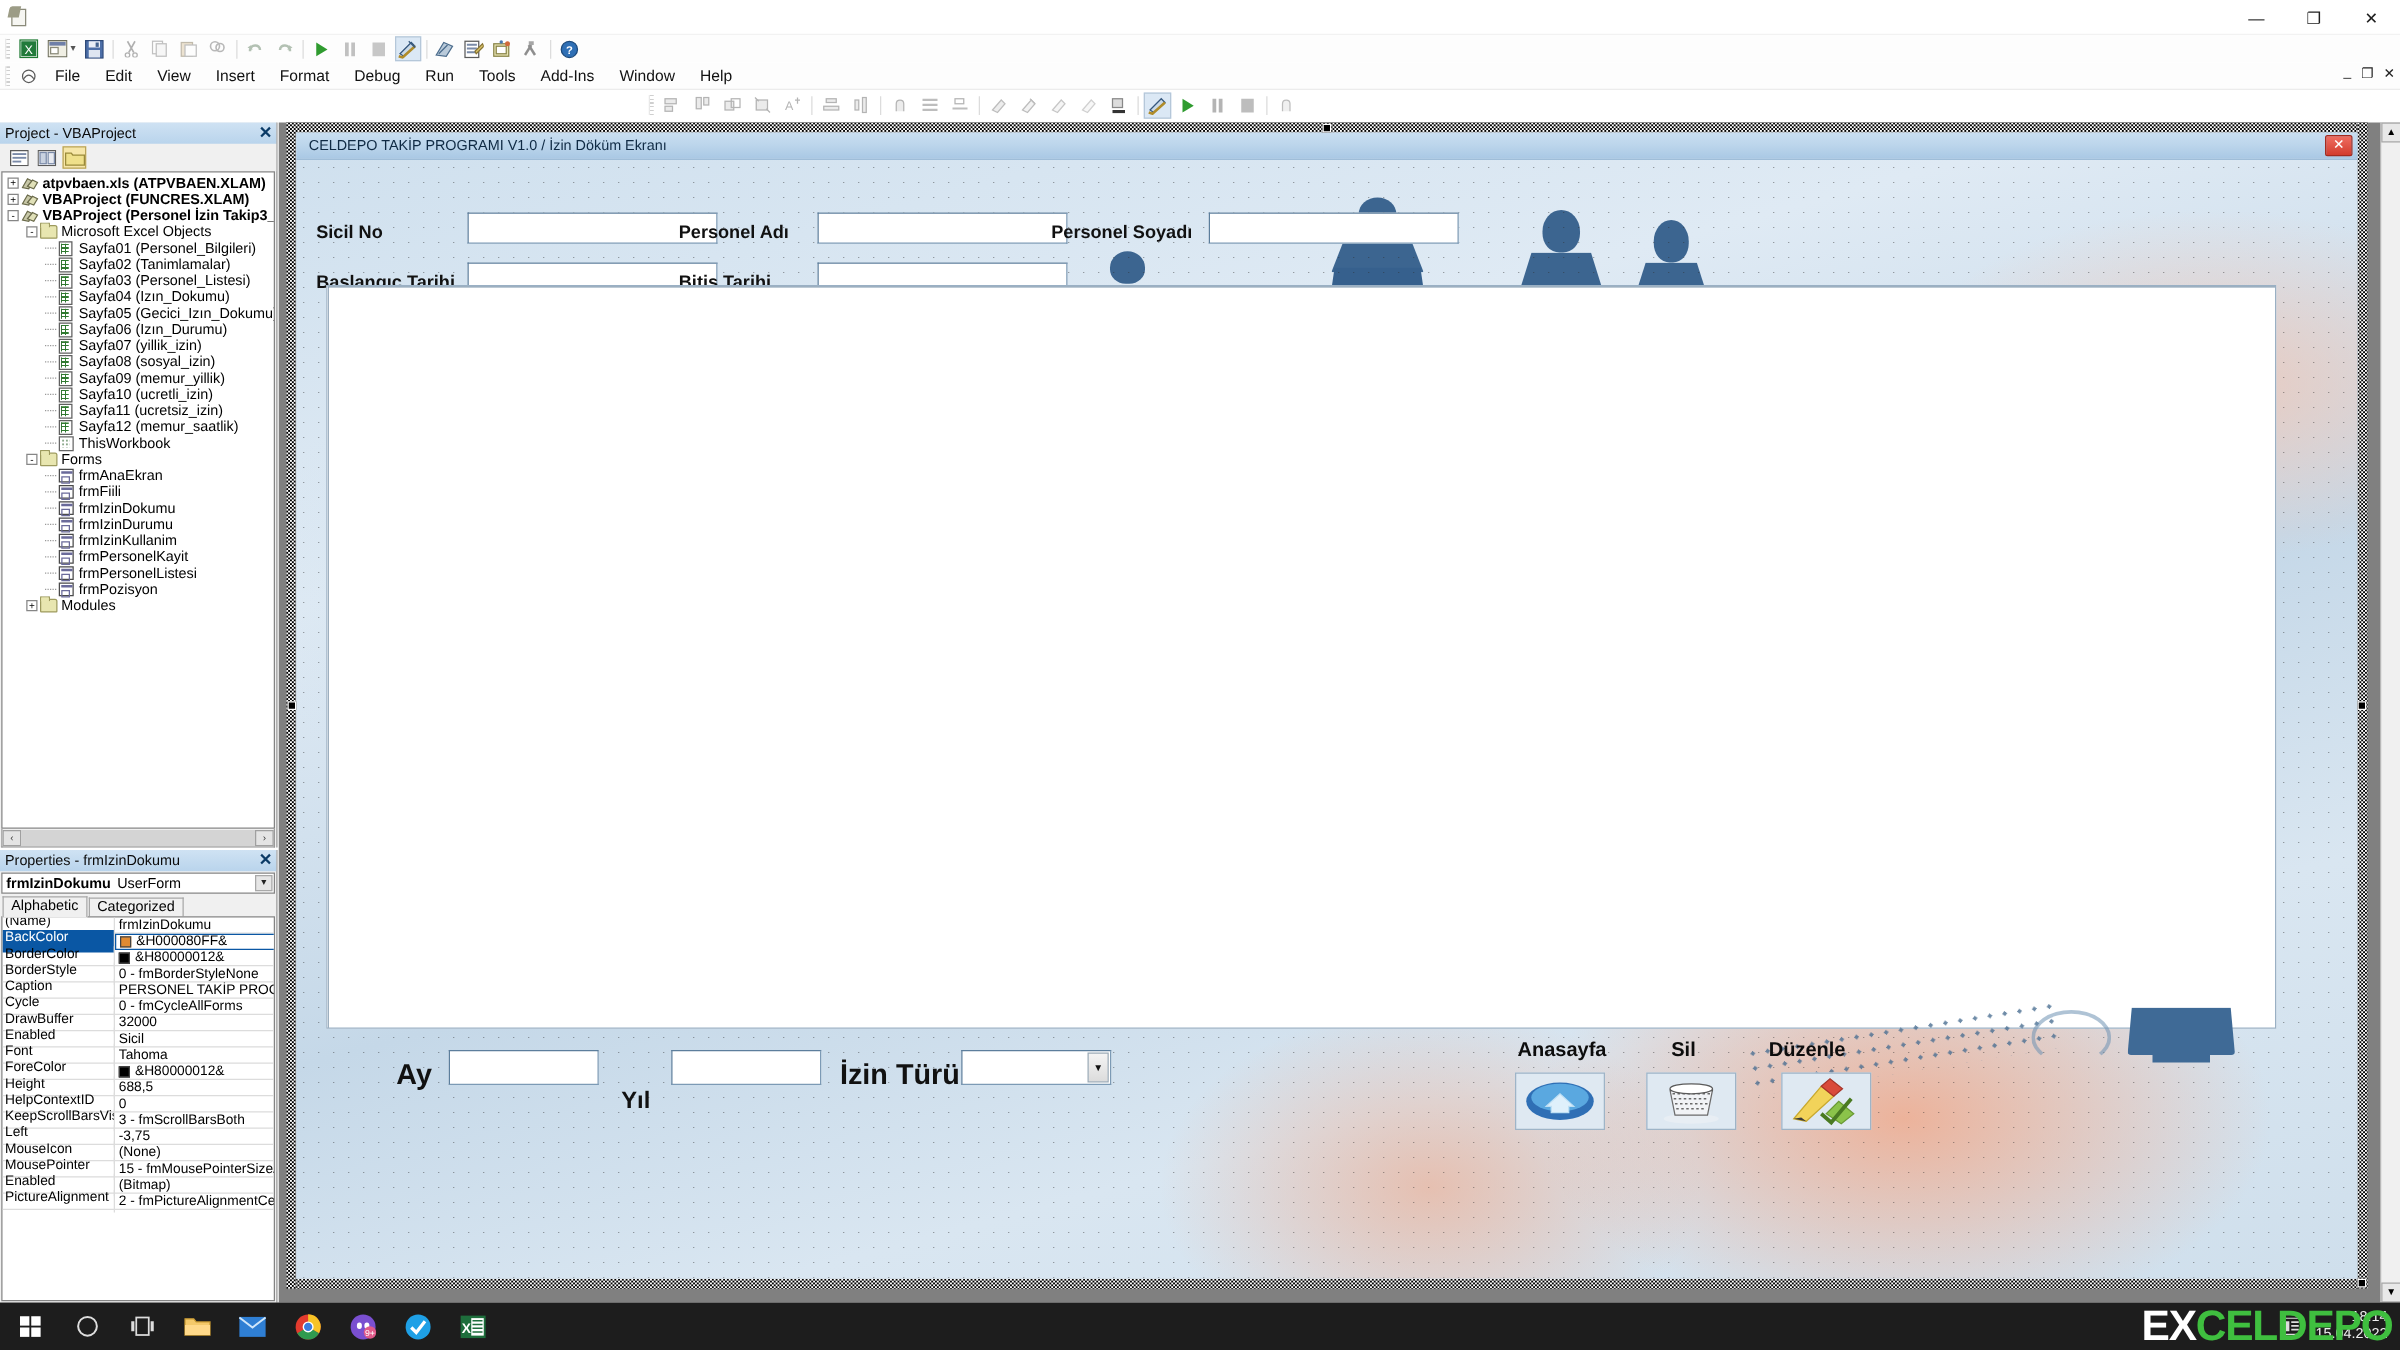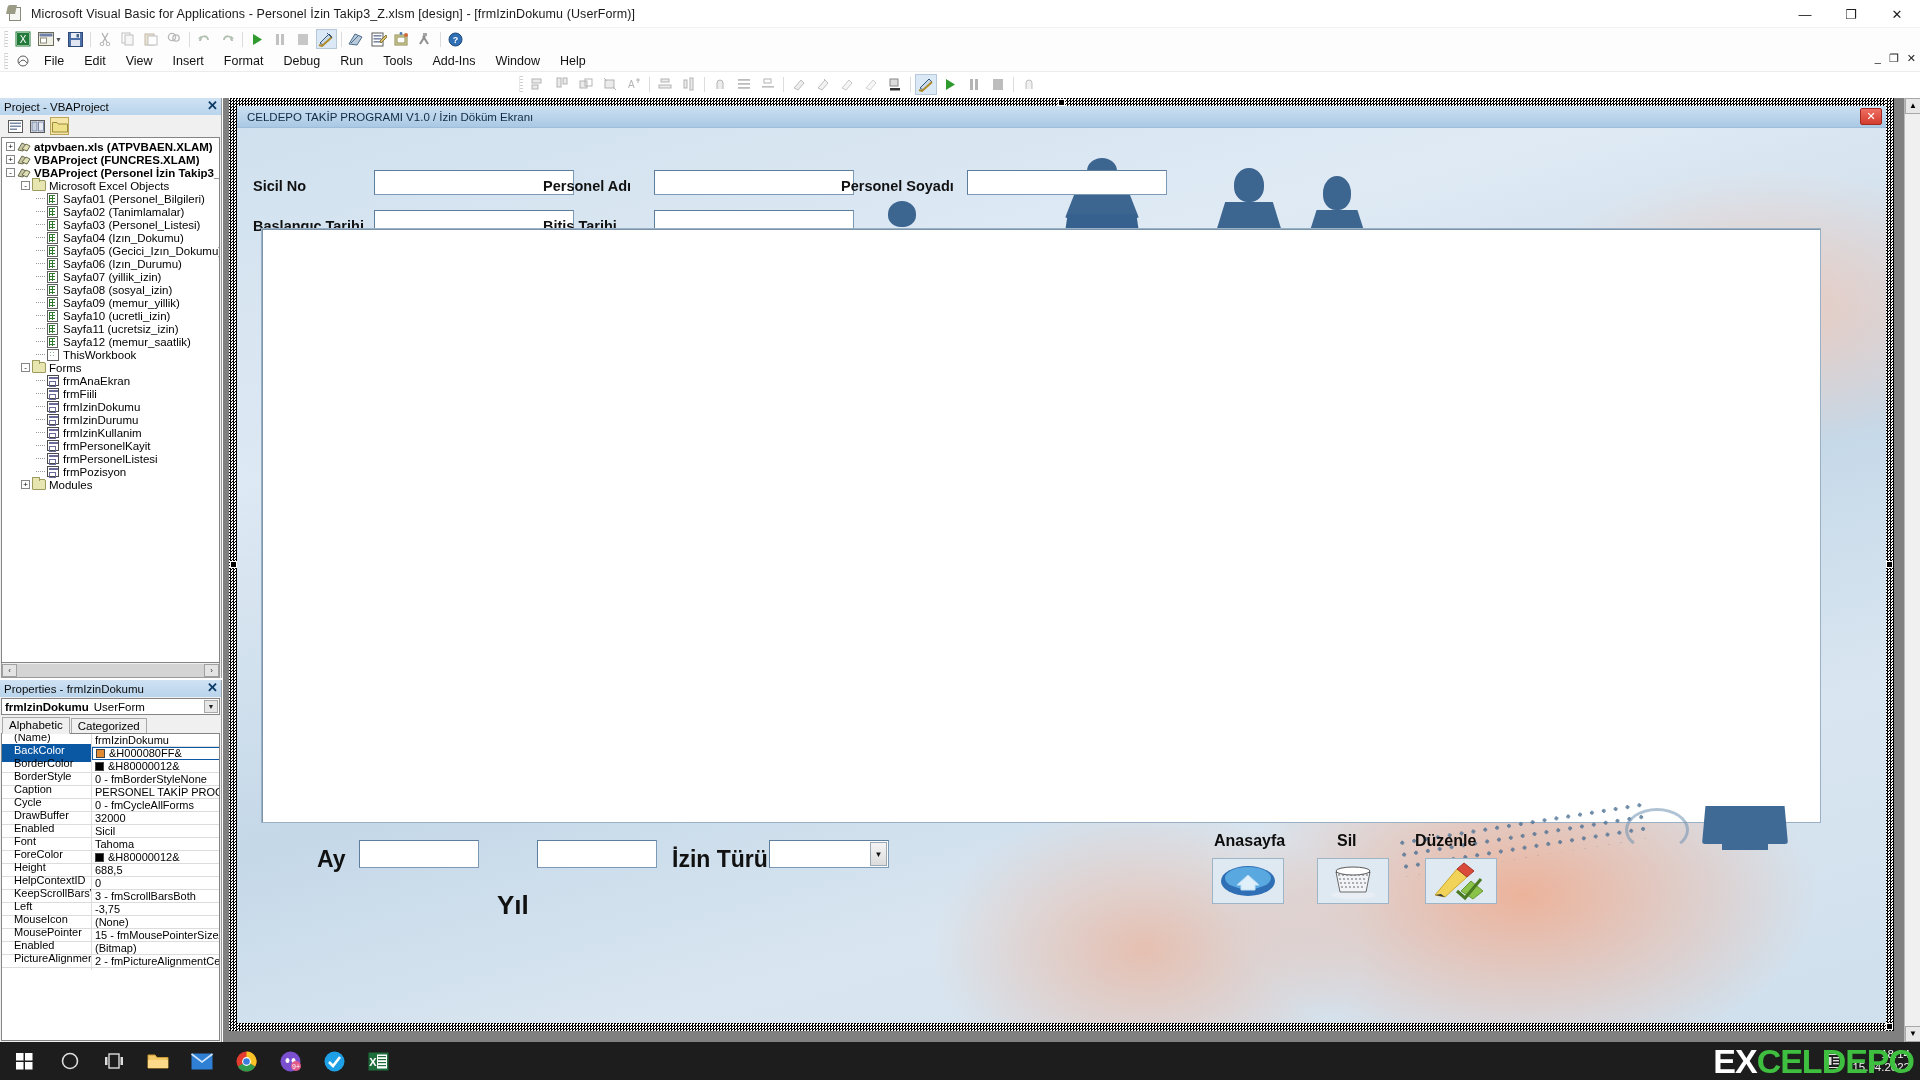--- a/index.html
+++ b/index.html
@@ -207,21 +207,21 @@
     flex: 1; margin: 0 1px 1px 1px; background: #fff;
     border: 1px solid #848484; overflow: hidden; position: relative;
     display: flex;
   }
   .prop-rows { flex: 1; }
   .prow {
     height: 13px; display: flex; font-size: 11px; color: #000;
     border-bottom: 1px solid #dcdcdc; align-items: center;
   }
   .prow .pname {
-    width: 90px; flex: 0 0 90px; padding-left: 12px;
+    width: 90px; flex: 0 0 90px; padding-left: 2px;
     border-right: 1px solid #dcdcdc; height: 18px; line-height: 13px;
     overflow: hidden; white-space: nowrap;
   }
   .prow .pval {
     flex: 1; padding-left: 3px; height: 13px; line-height: 13px;
     overflow: hidden; white-space: nowrap; display: flex; align-items: center;
   }
   .prow.sel .pname { background: #0a57a4; color: #fff; }
   .prow.sel .pval { border: 1px solid #0a57a4; background:#fff; }
   .swatch { width: 9px; height: 9px; border: 1px solid #444; margin-right: 4px; flex:0 0 auto;}
@@ -389,21 +389,20 @@
   #watermark .w2 { color: #3fbf3f; }
 </style>
 </head>
 <body>
 
 <div id="titlebar">
   <div class="tb-icon">
     <div class="sheet"></div>
       <div class="clip"></div>
   </div>
-  <div class="tb-title">Microsoft Visual Basic for Applications - Personel İzin Takip3_Z.xlsm [design] - [frmIzinDokumu (UserForm)]</div>
   <div id="win-controls">
     <div class="wc">—</div>
     <div class="wc">❐</div>
     <div class="wc">✕</div>
   </div>
 </div>
 
 <div id="maintoolbar">
   <div class="tb-grip"></div>
 
@@ -1134,21 +1133,21 @@
       <div id="dotcurve"></div>
       <div id="ringdeco"></div>
       <div id="monitor">
         <div class="scr"></div>
           <div class="base"></div>
       </div>
 
       <div class="uf-label" style="left:80px; top:740px; font-size:23px;">Ay</div>
       <div class="uf-text" style="left:122px; top:734px; width:120px; height:28px;"></div>
 
-      <div class="uf-label" style="left:260px; top:784px; font-size:26px;">Yıl</div>
+      <div class="uf-label" style="left:260px; top:764px; font-size:19px;">Yıl</div>
       <div class="uf-text" style="left:300px; top:734px; width:120px; height:28px;"></div>
 
       <div class="uf-label" style="left:435px; top:740px; font-size:23px;">İzin Türü</div>
       <div class="uf-combo" style="left:532px; top:734px; width:120px; height:28px;">
         <div class="cbtn">▼</div>
       </div>
 
       <div class="uf-btnlabel" style="left:977px; top:726px;">Anasayfa</div>
       <div class="uf-imgbtn" style="left:975px; top:752px;">
         <svg width="58" height="36" viewBox="0 0 58 36">

